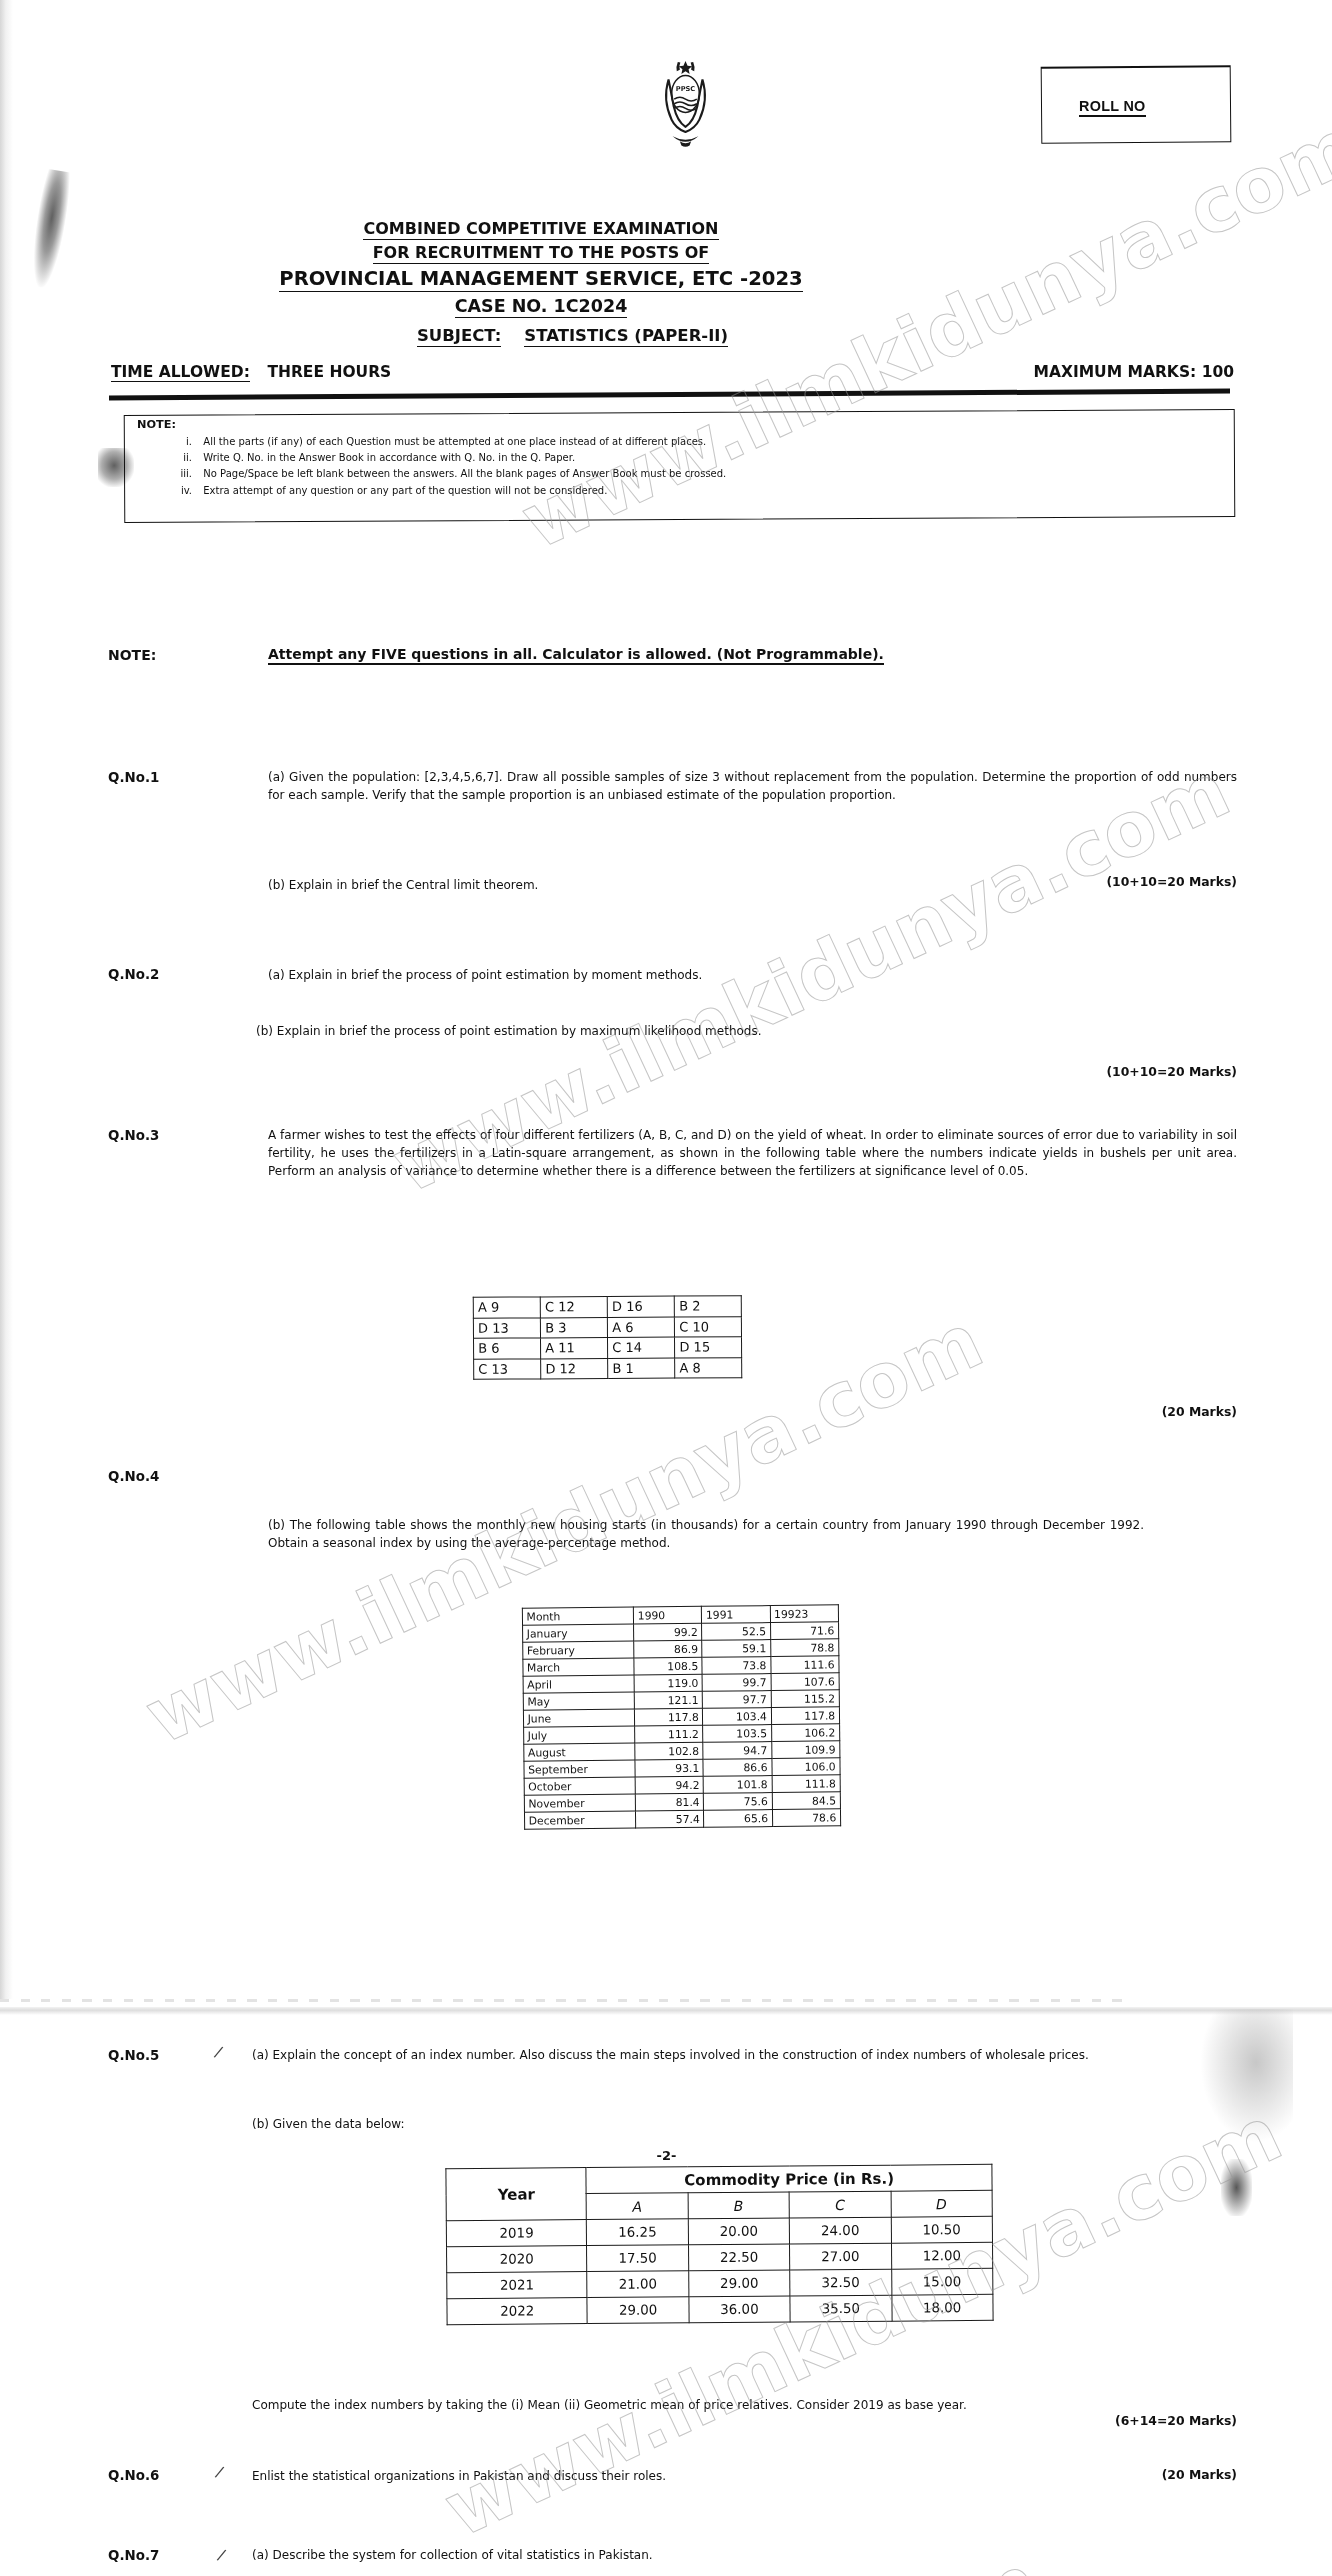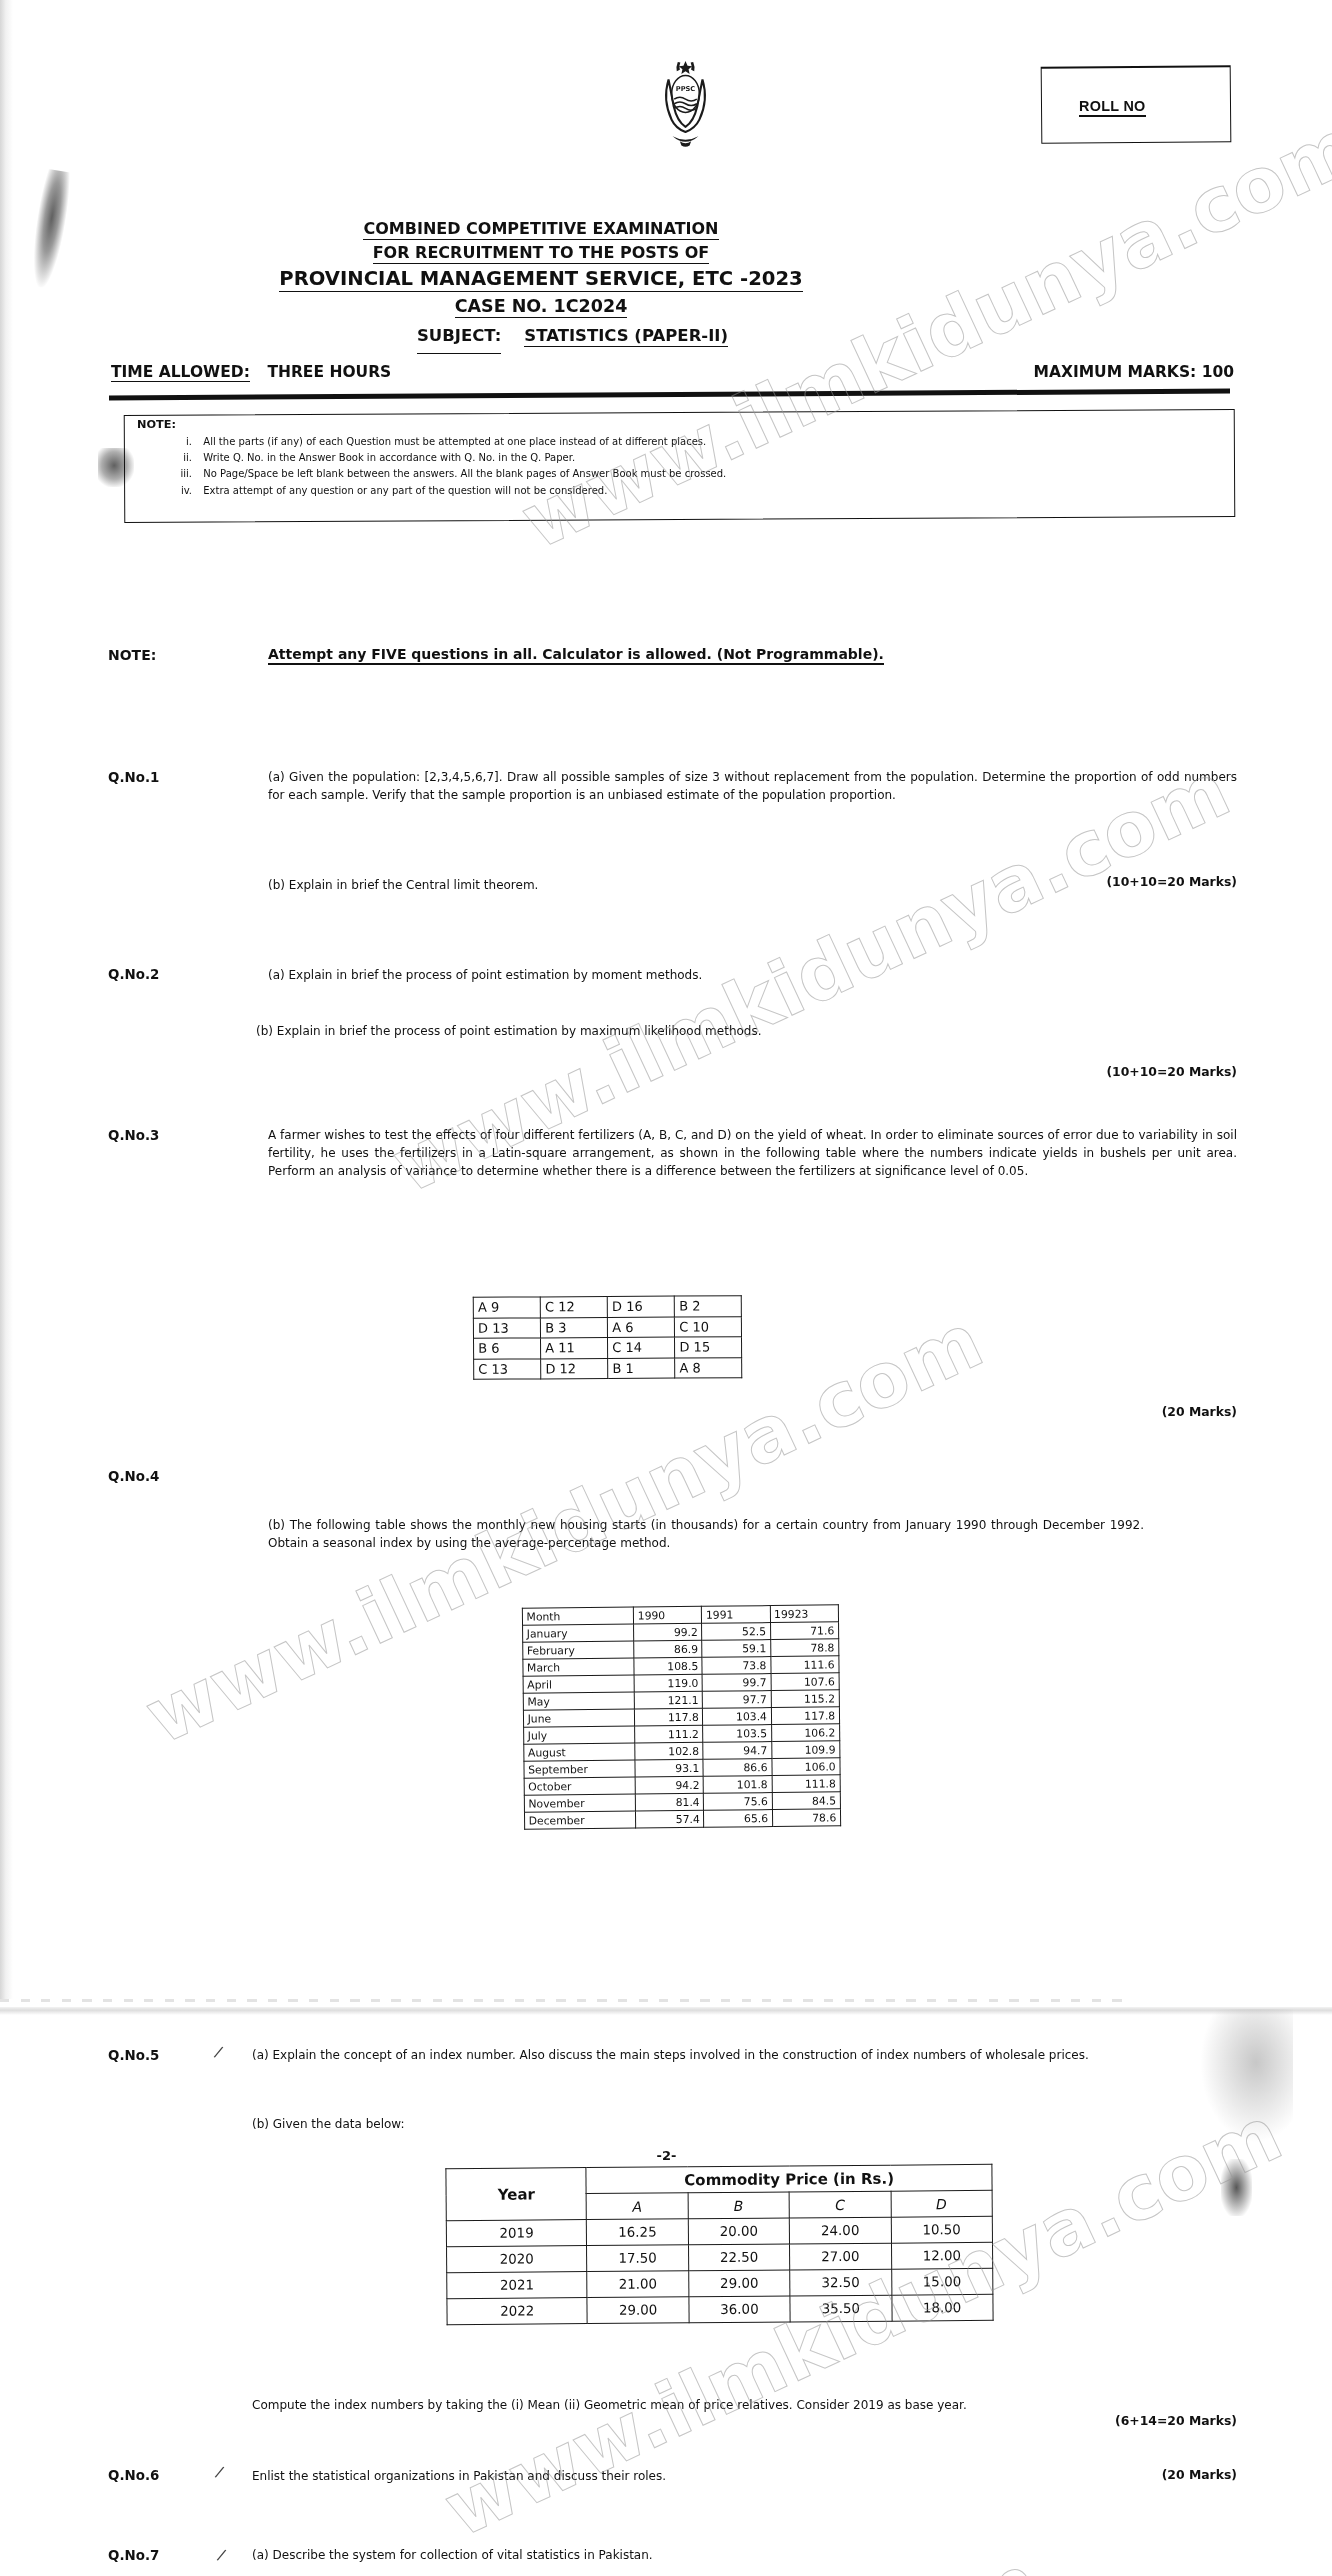--- a/index.html
+++ b/index.html
@@ -146,21 +146,21 @@
 
   .subject-row {
     position: absolute;
     left: 0; top: 326px;
     width: 1097px;
     text-align: center;
     font-family: "DejaVu Sans", sans-serif;
     font-weight: 700;
     font-size: 16.5px;
   }
-  .subject-row .lbl { border-bottom: 1.5px solid #111; padding-bottom: 8px; margin-right: 23px; margin-left: 48px; }
+  .subject-row .lbl { border-bottom: 1.5px solid #111; padding-bottom: 1px; margin-right: 23px; margin-left: 48px; }
   .subject-row .val { border-bottom: 1.5px solid #111; padding-bottom: 1px; }
 
   .time-row {
     position: absolute;
     left: 111px; top: 363px;
     width: 1123px;
     font-family: "DejaVu Sans", sans-serif;
     font-weight: 700;
     font-size: 15.5px;
   }

